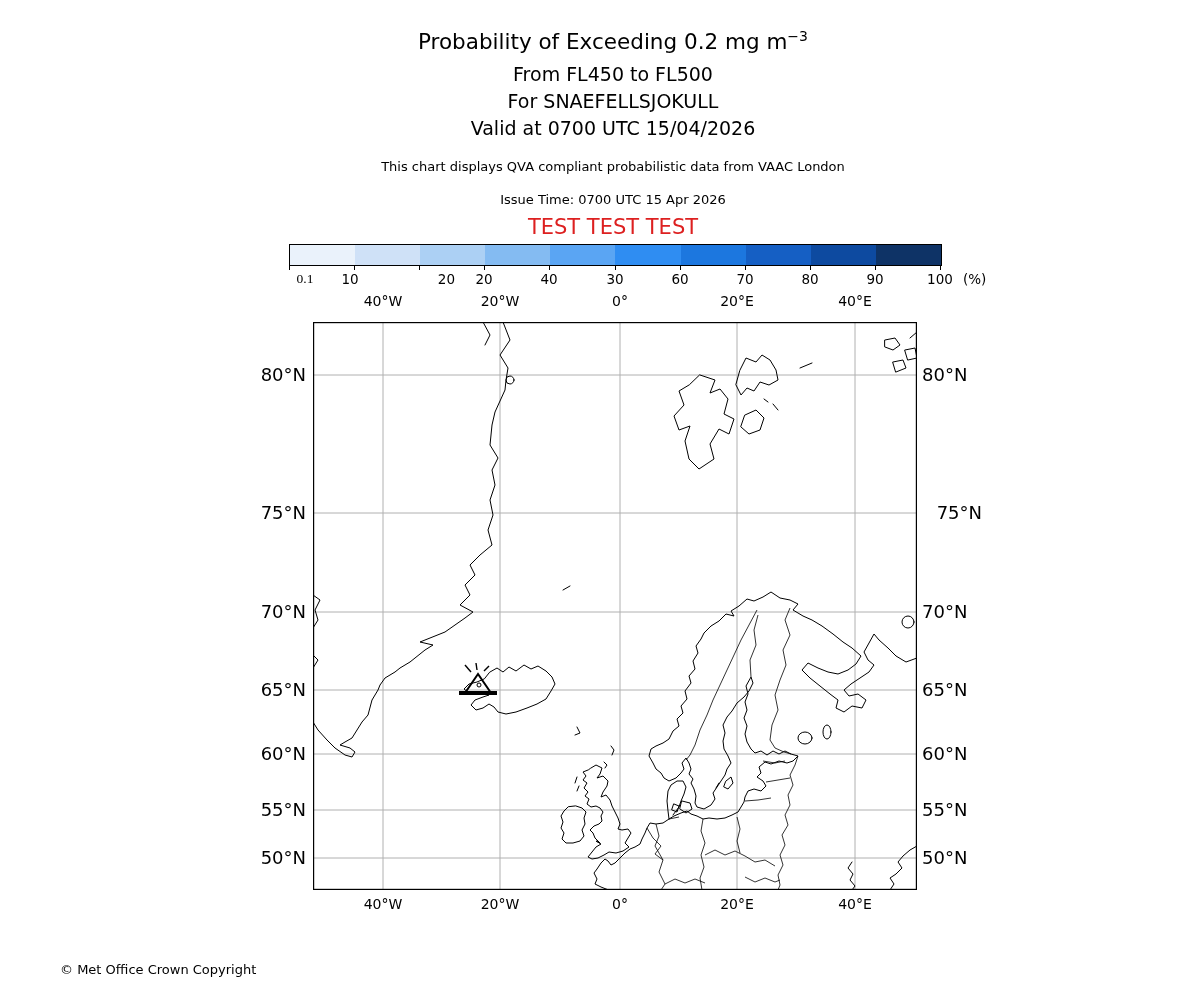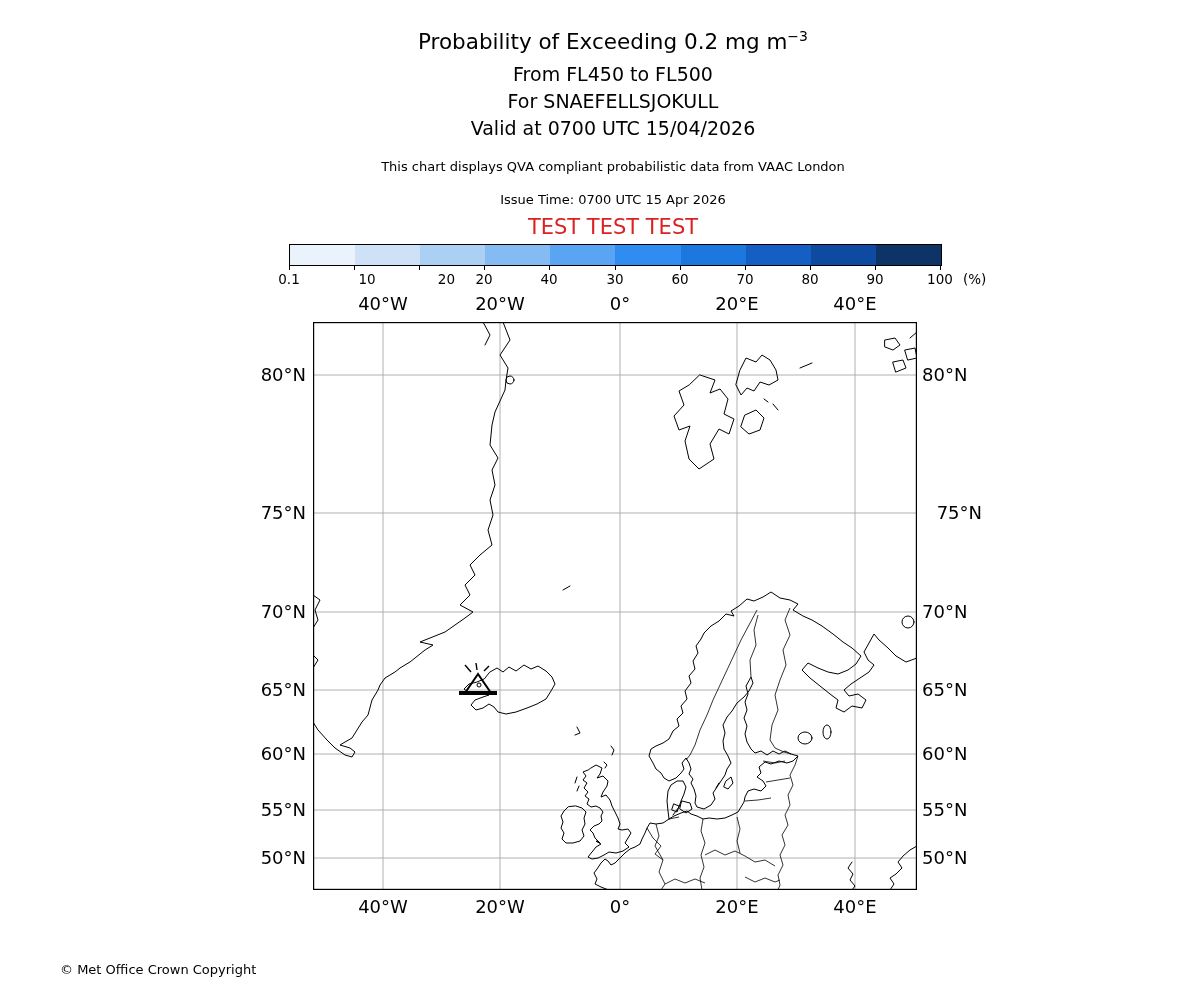--- a/index.html
+++ b/index.html
@@ -19,21 +19,21 @@
   #desc{top:159px;font-size:13px;}
   #issue{top:192px;font-size:13px;}
   #test{top:215px;font-size:21px;}
   
   #cbar{left:289px;top:244px;width:651px;height:20px;border:1px solid #000;display:flex;}
   #cbar .seg{flex:1 1 0;height:100%;}
   .cbtick{top:266px;width:1px;height:4px;background:#000;}
   .cblab{top:271px;width:44px;text-align:center;font-size:13.5px;}
   #cbunit{left:963px;top:271px;font-size:13.5px;}
   
-  .xlab{width:80px;text-align:center;font-size:18px;}
+  .xlab{width:80px;text-align:center;font-size:14px;}
   .xtop{top:293px;} .xbot{top:896px;}
   .ylab{font-size:18px;width:60px;}
   .yleft{left:246px;text-align:right;} .yright{left:922px;text-align:left;}
   .yl0{top:364px;} .yl1{top:502px;text-align:right;} .yl2{top:601px;} .yl3{top:679px;}
   .yl4{top:743px;} .yl5{top:799px;} .yl6{top:847px;}
   
   #map{left:313px;top:322px;width:604px;height:568px;}
   #map svg{display:block;}
   
   #copyright{left:60px;top:962px;font-size:13px;}
@@ -70,22 +70,22 @@
   <div class="abs cbtick" style="left:354px;"></div>
   <div class="abs cbtick" style="left:419px;"></div>
   <div class="abs cbtick" style="left:484px;"></div>
   <div class="abs cbtick" style="left:549px;"></div>
   <div class="abs cbtick" style="left:615px;"></div>
   <div class="abs cbtick" style="left:680px;"></div>
   <div class="abs cbtick" style="left:745px;"></div>
   <div class="abs cbtick" style="left:810px;"></div>
   <div class="abs cbtick" style="left:875px;"></div>
   <div class="abs cbtick" style="left:940px;"></div>
-  <span class="abs cblab" style="left:267px;">0.1</span>
-  <span class="abs cblab" style="left:345px;">10</span>
+  <span class="abs cblab" style="left:283px;font-family:Liberation Serif, serif;">0.1</span>
+  <span class="abs cblab" style="left:328px;">10</span>
   <span class="abs cblab" style="left:411px;text-align:right;">20</span>
   <span class="abs cblab" style="left:462px;">20</span>
   <span class="abs cblab" style="left:527px;">40</span>
   <span class="abs cblab" style="left:593px;">30</span>
   <span class="abs cblab" style="left:658px;">60</span>
   <span class="abs cblab" style="left:723px;">70</span>
   <span class="abs cblab" style="left:788px;">80</span>
   <span class="abs cblab" style="left:853px;">90</span>
   <span class="abs cblab" style="left:918px;">100</span>
   <span class="abs" id="cbunit">(%)</span>

